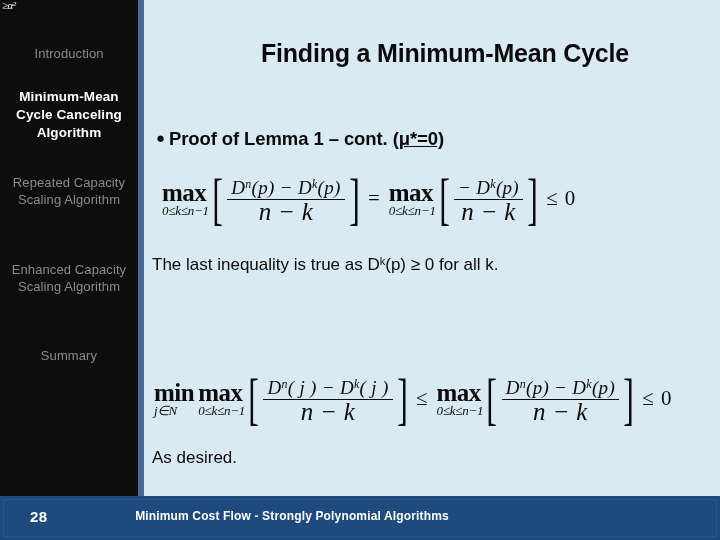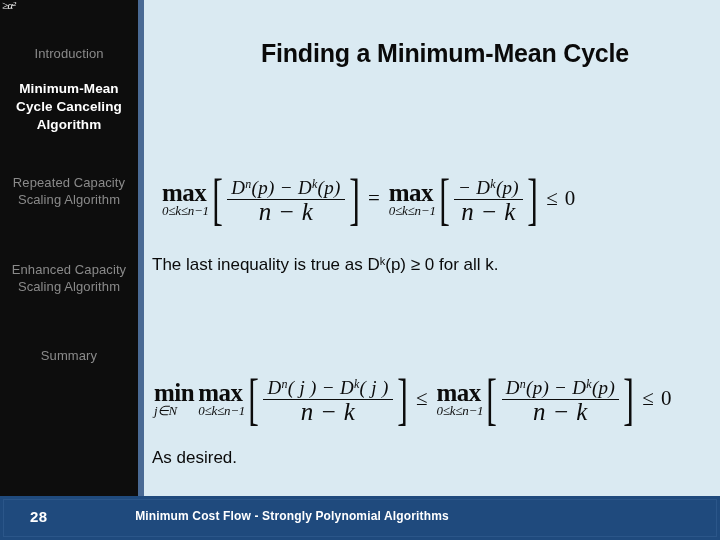--- a/index.html
+++ b/index.html
@@ -71,21 +71,21 @@
     padding: 0 6px;
     box-sizing: border-box;
   }
   .nav-item.active {
     color: #ffffff;
     font-weight: bold;
     font-size: 13.5px;
     line-height: 18px;
   }
   #nav-0 { top: 46px; }
-  #nav-1 { top: 80px; }
+  #nav-1 { top: 88px; }
   #nav-2 { top: 175px; }
   #nav-3 { top: 262px; }
   #nav-4 { top: 348px; }
 
   
   #footer {
     position: absolute;
     left: 0;
     top: 496px;
     width: 720px;
@@ -264,20 +264,23 @@
     <div class="nav-item" id="nav-0">Introduction</div>
     <div class="nav-item active" id="nav-1">Minimum-Mean Cycle Canceling Algorithm</div>
     <div class="nav-item" id="nav-2">Repeated Capacity Scaling Algorithm</div>
     <div class="nav-item" id="nav-4">Summary</div>
     <div class="nav-item" id="nav-3">Enhanced Capacity Scaling Algorithm</div>
   </div>
   <div id="sidebar-edge"></div>
 
   <div id="title">Finding a Minimum-Mean Cycle</div>
 
+  <div id="bullet-line">
+    <span class="dot">●</span><span>Proof of Lemma 1 – cont. </span><span class="underlined">(μ*=0)</span>
+  </div>
 
   <div class="formula" id="formula-1">
     <span class="op">
       <span class="op-name">max</span>
       <span class="op-sub">0≤k≤n−1</span>
     </span><span class="brk">[</span><span class="frac">
       <span class="num"><span>D</span><sup>n</sup><span>(p)  −  </span><span>D</span><sup>k</sup><span>(p)</span></span>
       <span class="den">n  −  k</span>
     </span><span class="brk">]</span><span class="rel">=</span><span class="op">
       <span class="op-name">max</span>

